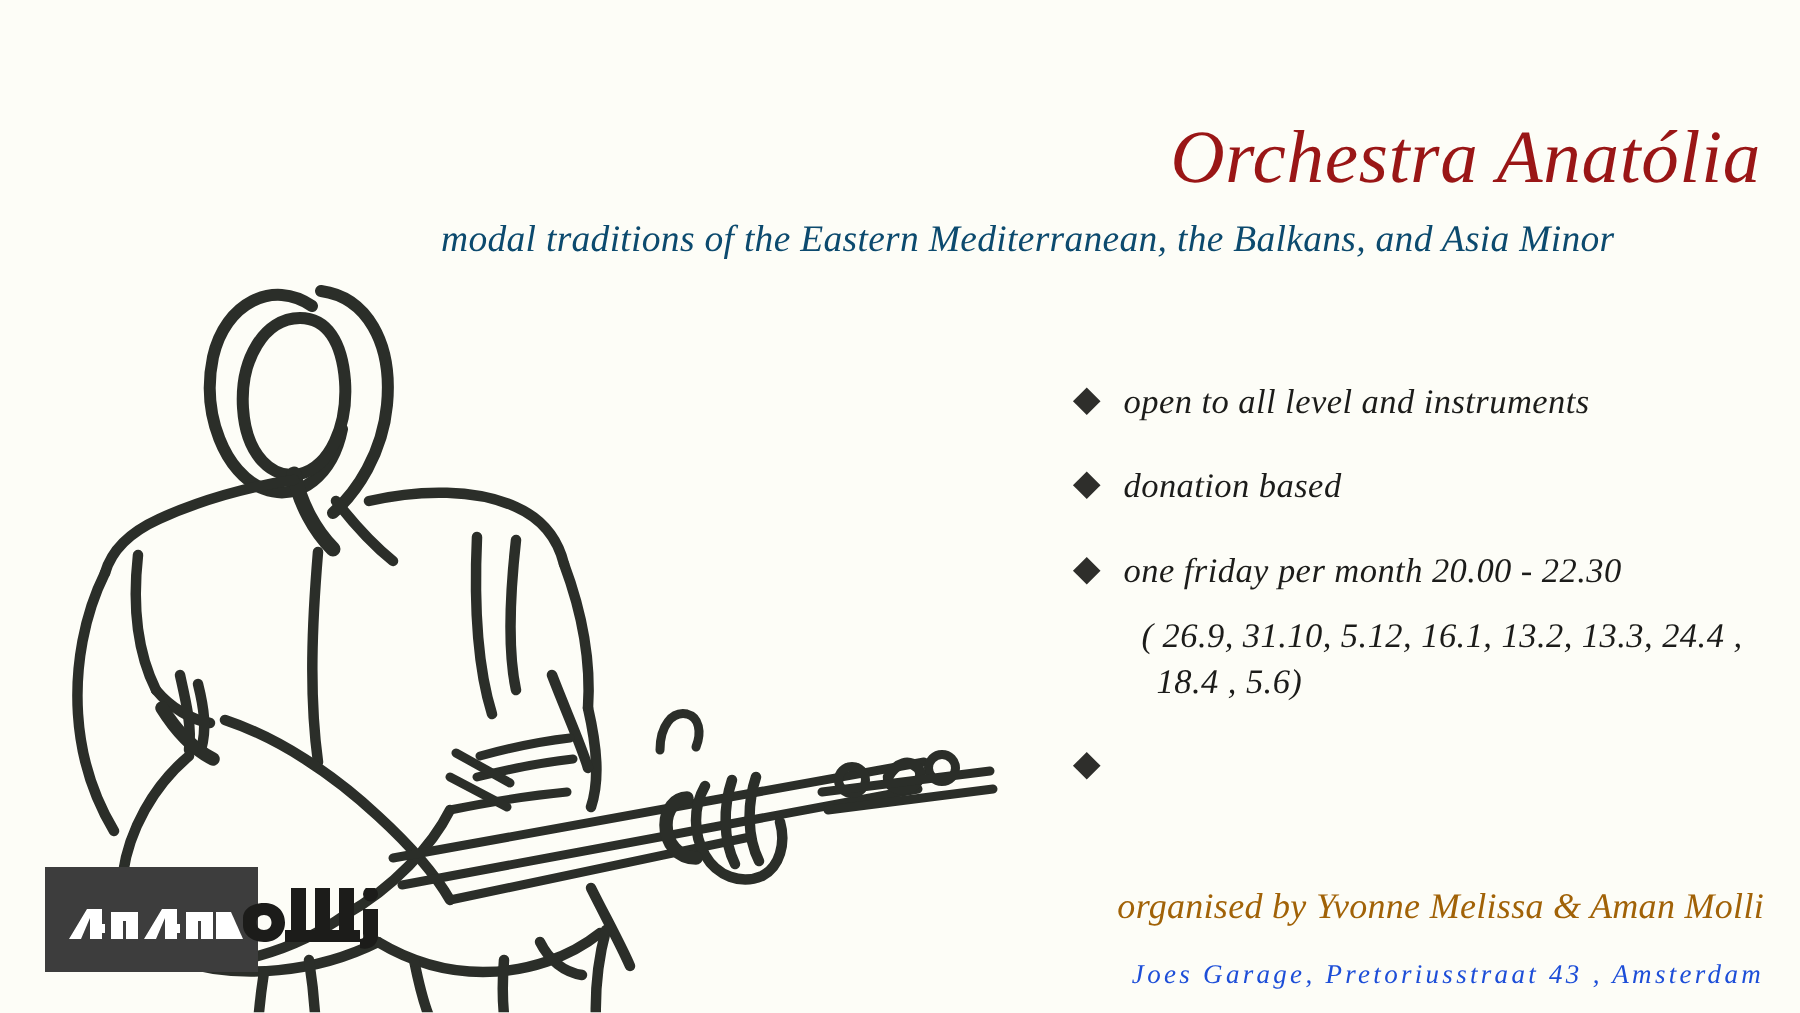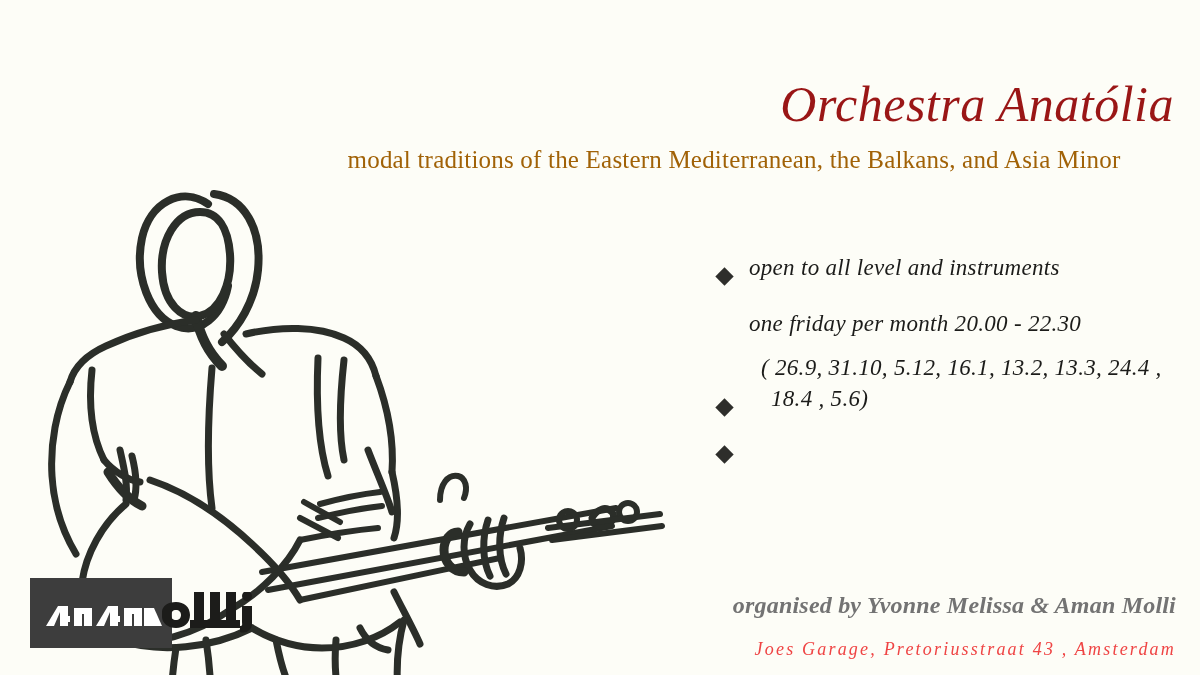--- a/index.html
+++ b/index.html
@@ -31,29 +31,30 @@
     text-align:right;
     font-style:italic;
     font-size:50px;
     line-height:1.05;
     color:#9a1616;
     letter-spacing:0.5px;
     white-space:nowrap;
   }
   .subtitle {
     position:absolute; right:26px; top:146px; width:880px;
-    text-align:center;
+    text-align:left;
+    font-style:italic;
     font-size:25px;
-    color:#a16207;
+    color:#0c4a6e;
     letter-spacing:0.2px;
     white-space:nowrap;
   }
 
   .bullets { position:absolute; left:718px; top:252px; width:468px; }
-  .blt { display:flex; align-items:flex-end; margin-bottom:25px; }
+  .blt { display:flex; align-items:flex-start; margin-bottom:25px; }
   .dia {
     flex:0 0 auto;
     width:13px; height:13px;
     background:#2e2e2b;
     transform:rotate(45deg);
     margin:9px 18px 0 0;
   }
   .btxt {
     font-style:italic;
     font-size:23px;
@@ -61,32 +62,32 @@
     color:#1c1c1a;
     letter-spacing:0.3px;
   }
   .btxt .sub { display:block; padding-left:12px;margin-top:12px; }
   .btxt .sub2 { display:block; padding-left:22px; }
 
   .organiser {
     position:absolute; right:24px; top:592px; width:640px;
     text-align:right;
     font-style:italic;
-    font-weight:bold;
+    font-weight:normal;
     font-size:24px;
-    color:#737373;
+    color:#a16207;
     letter-spacing:0.2px;
     white-space:nowrap;
   }
   .venue {
     position:absolute; right:24px; top:639px; width:640px;
     text-align:right;
     font-style:italic;
     font-size:18px;
-    color:#ef4444;
+    color:#1d4ed8;
     letter-spacing:2.2px;
     white-space:nowrap;
   }
 </style>
 </head>
 <body>
 
 <div class="poster">
 
   <div class="artwork">
@@ -219,20 +220,24 @@
   <div class="headline">Orchestra Anatólia</div>
   <div class="subtitle">modal traditions of the Eastern Mediterranean, the Balkans, and Asia Minor</div>
 
   <div class="bullets">
 
     <div class="blt">
       <span class="dia"></span>
       <span class="btxt">open to all level and instruments</span>
     </div>
 
+    <div class="blt">
+      <span class="dia"></span>
+      <span class="btxt">donation based</span>
+    </div>
 
     <div class="blt">
       <span class="dia"></span>
       <span class="btxt">
         <span>one friday per month 20.00 - 22.30</span>
         <span class="sub">( 26.9, 31.10, 5.12, 16.1, 13.2, 13.3, 24.4 ,</span>
         <span class="sub2">18.4 , 5.6)</span>
       </span>
     </div>
 

